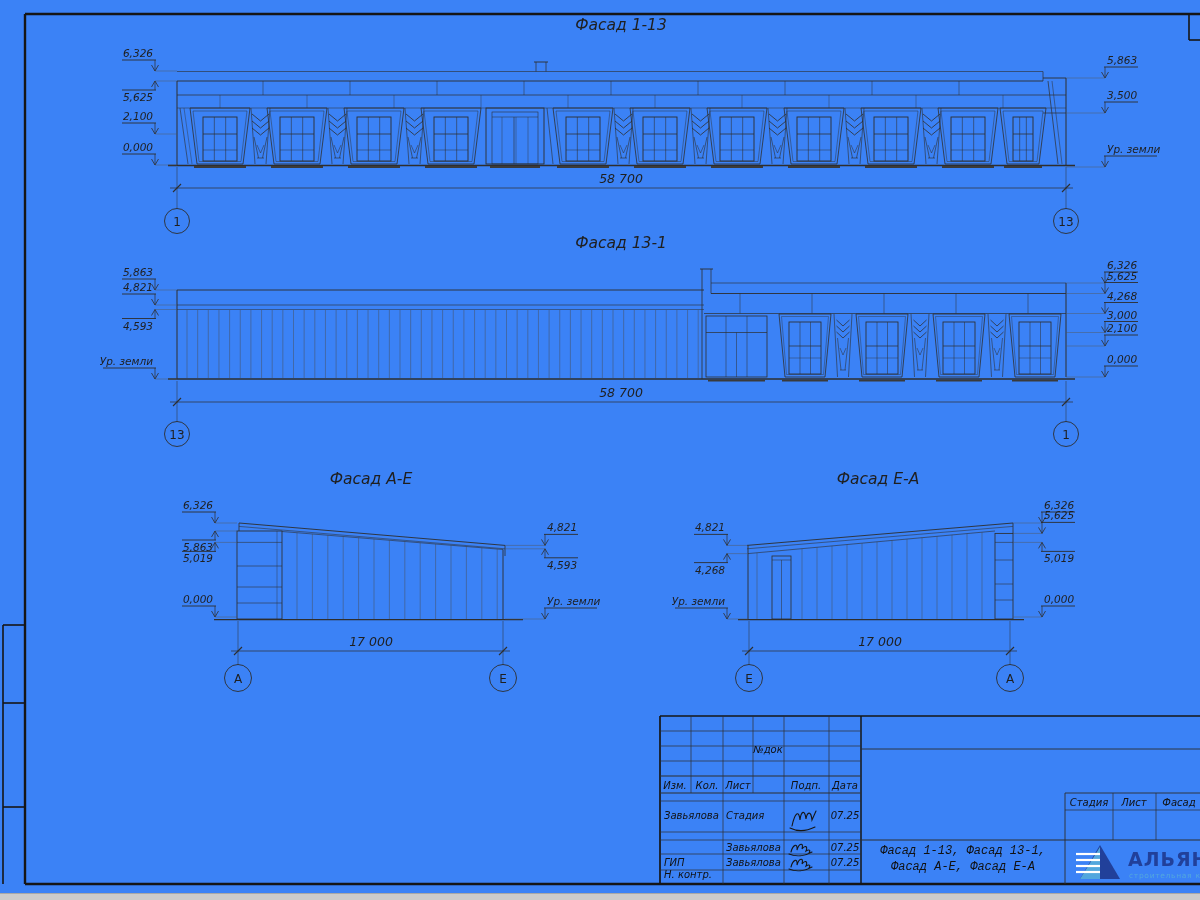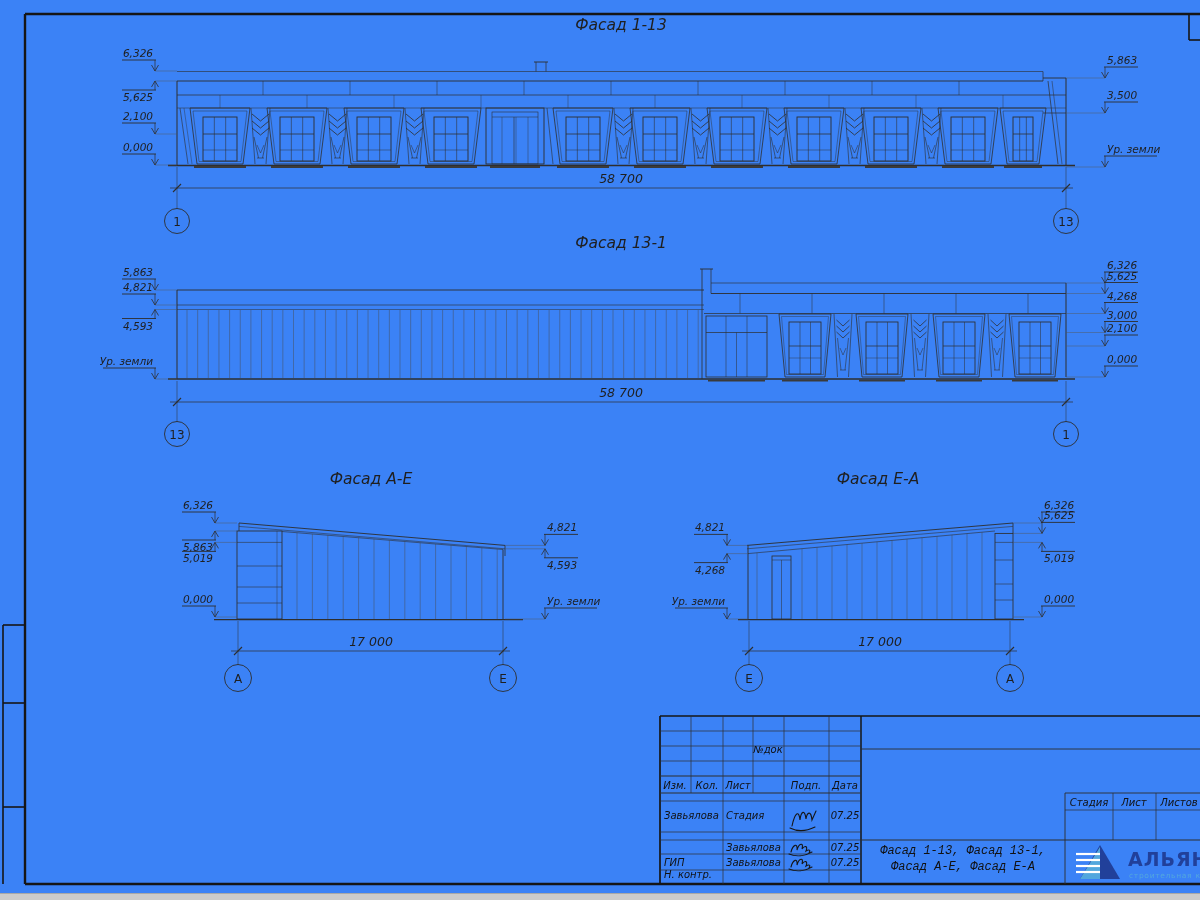--- a/index.html
+++ b/index.html
@@ -716,21 +716,21 @@
 
   <div class="tbtext" style="left:664px;top:857px">ГИП</div>
   <div class="tbtext" style="left:726px;top:857px">Завьялова</div>
   <div class="tbtext ctr" style="left:845px;top:857px">07.25</div>
 
   <div class="tbtext ctr t12" style="left:963px;top:845px">Фасад 1-13, Фасад 13-1,</div>
   <div class="tbtext ctr t12" style="left:963px;top:861px">Фасад А-Е, Фасад Е-А</div>
 
   <div class="tbtext ctr" style="left:1089px;top:797px">Стадия</div>
   <div class="tbtext ctr" style="left:1134px;top:797px">Лист</div>
-  <div class="tbtext ctr" style="left:1179px;top:797px">Листов</div>
+  <div class="tbtext ctr" style="left:1179px;top:797px">Фасад</div>
 
   <div class="logo-wrap">
     <svg width="240" height="42">
       <polygon id="logo-tri" points="4,38 24,4 44,38" fill="#21409a"></polygon>
       <polygon id="logo-tri-left" points="4,38 24,6 24,38" fill="#52a7dd"></polygon>
       <g stroke="#ffffff" stroke-width="2.2">
         <line x1="0" y1="13" x2="24" y2="13"></line>
         <line x1="0" y1="19" x2="24" y2="19"></line>
         <line x1="0" y1="25" x2="24" y2="25"></line>
         <line x1="0" y1="31" x2="24" y2="31"></line>

